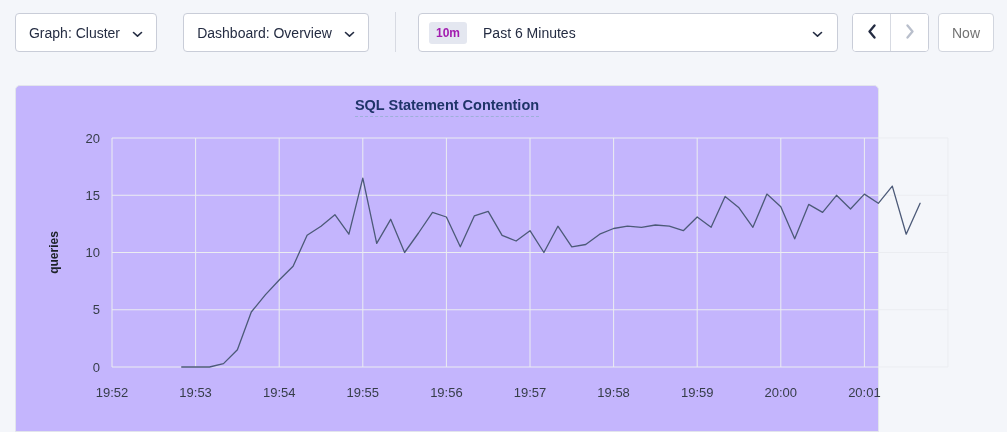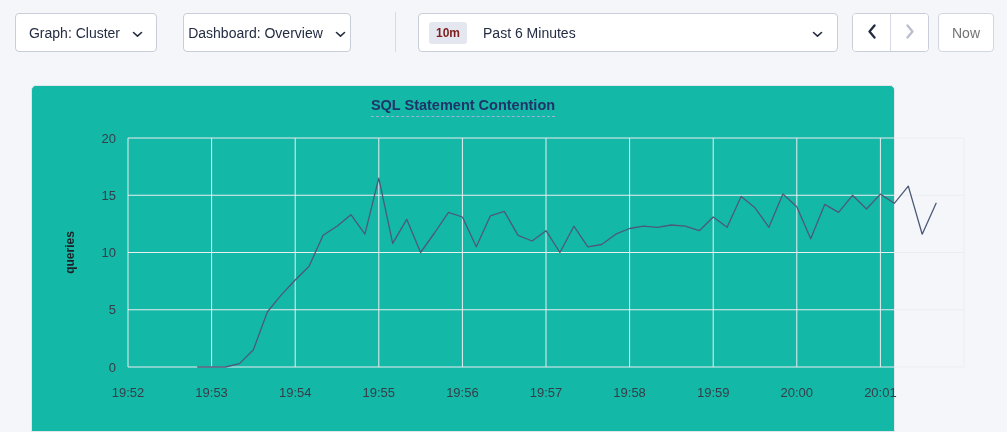--- a/index.html
+++ b/index.html
@@ -17,49 +17,49 @@
     background: #ffffff;
     border: 1px solid #c9cdd8;
     border-radius: 4px;
     display: flex; align-items: center;
     font-size: 14px; color: #242c42;
     cursor: pointer;
     font-family: "Liberation Sans", sans-serif;
   }
   .dd { justify-content: center; gap: 12px; font-weight: 400; }
   .btn-graph { left: 15px; width: 142px; }
-  .btn-dashboard { left: 183px; width: 168px; }
+  .btn-dashboard { left: 183px; width: 186px; }
   .vdivider { position: absolute; left: 395px; top: 12px; width: 1px; height: 40px; background: #d7dae2; }
   .timebox { left: 418px; width: 420px; padding: 0 14px 0 10px; justify-content: flex-start; }
   .timebox .chev { margin-left: auto; }
   .badge {
-    background: #e4e7f0; color: #7f1d1d;
+    background: #e4e7f0; color: #a21caf;
     font-size: 12px; font-weight: bold;
     padding: 4px 7px; border-radius: 3px;
     margin-right: 16px;
   }
   .arrow-group {
     position: absolute; left: 852px; top: 13px; height: 39px; width: 77px;
     background: #fff; border: 1px solid #c9cdd8; border-radius: 4px;
     display: flex; overflow: hidden;
   }
   .arrow-btn {
     flex: 1; display: flex; align-items: center; justify-content: center;
     background: #fff; border: none; cursor: pointer;
   }
   .arrow-btn + .arrow-btn { border-left: 1px solid #d7dae2; }
   .btn-now {
     left: 938px; width: 56px; justify-content: center;
     color: #737373; border-color: #d2d6df; cursor: default;
   }
   
   .panel {
-    position: absolute; left: 31px; top: 85px;
+    position: absolute; left: 15px; top: 85px;
     width: 864px; height: 347px;
-    background: #14b8a6;
+    background: #c4b5fd;
     border: 1px solid #e2e5ec;
     border-radius: 5px 5px 0 0;
   }
   .title-row { position: absolute; top: 10px; left: 0; width: 100%; text-align: center; }
   .chart-title {
     display: inline-block;
     font-size: 14.5px; font-weight: bold; color: #1f3468;
     border-bottom: 1.5px dashed #9db0d9;
     padding-bottom: 3px;
     cursor: help;

